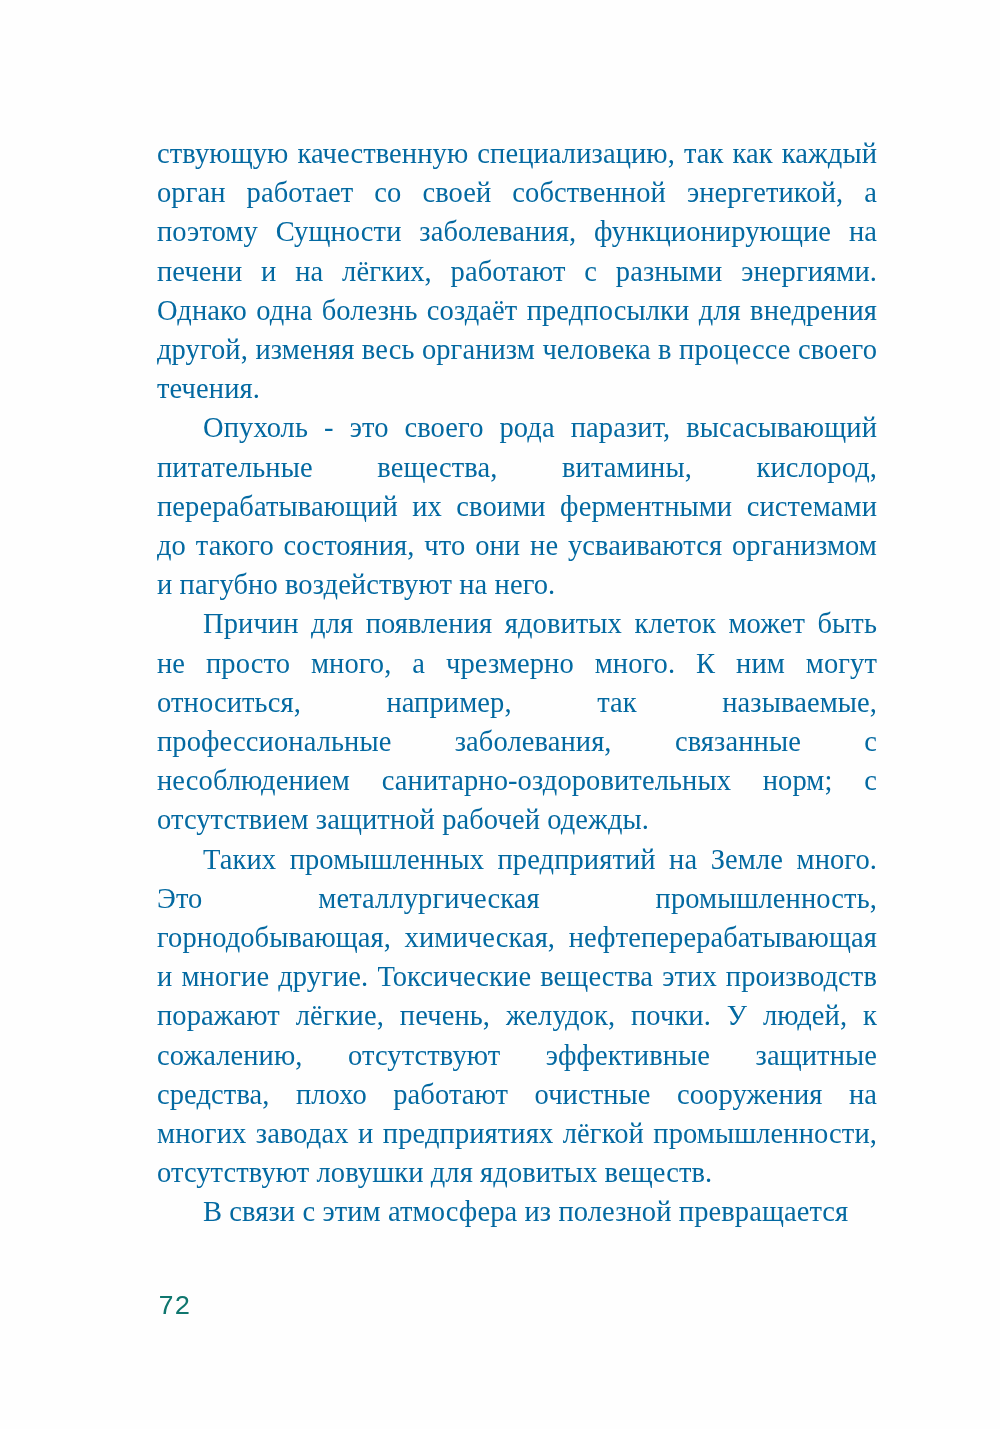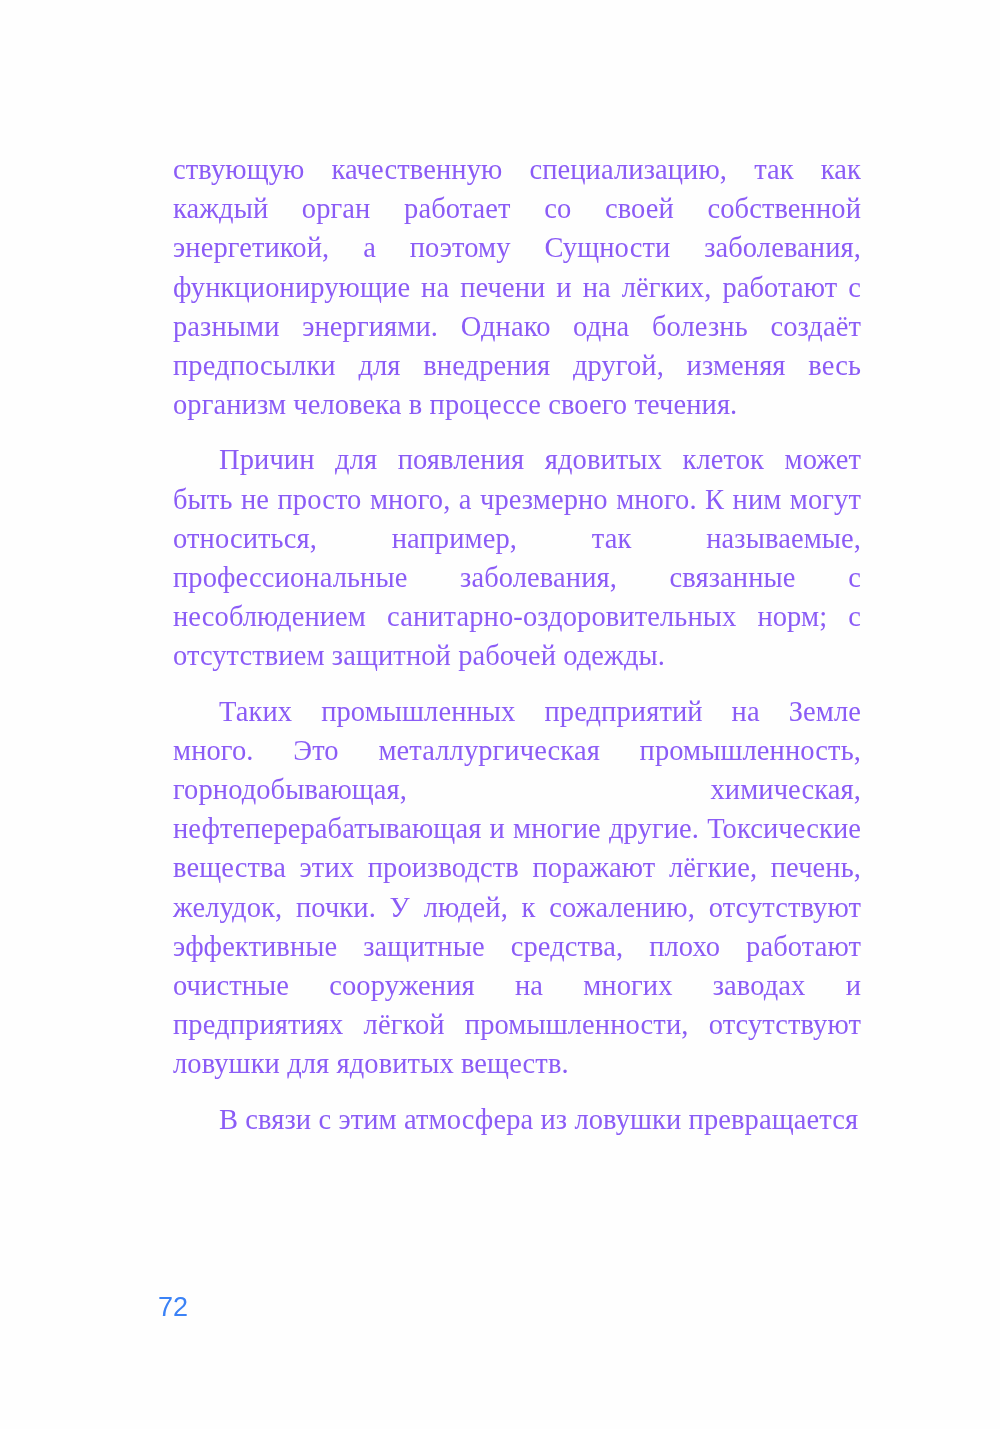--- a/index.html
+++ b/index.html
@@ -25,53 +25,54 @@
   }
 
   .text-block {
     position: absolute;
     left: 157px;
     top: 134px;
     width: 720px;
   }
 
   .para {
-    margin: 16px;
+    margin: 0;
     text-align: justify;
     text-indent: 46px;
     font-size: 28.5px;
     line-height: 39.2px;
     letter-spacing: 0.1px;
     word-spacing: 0px;
-    color: #8b5cf6;
+    color: #0369a1;
     hyphens: manual;
   }
 
   
   .para.continuation {
     text-indent: 0;
   }
 
   .page-number {
     position: absolute;
     left: 158px;
     top: 1289px;
     font-size: 27px;
     line-height: 36px;
-    color: #3b82f6;
-    font-family: Liberation Sans, sans-serif;
+    color: #0f766e;
+    font-family: Liberation Mono, monospace;
   }
 </style>
 </head>
 <body>
 
 <div class="page">
 
   <div class="text-block">
     <p class="para continuation">ствующую качественную специализацию, так как каждый орган работает со своей собственной энергетикой, а поэтому Сущности заболевания, функционирующие на печени и на лёгких, работают с разными энергиями. Однако одна болезнь создаёт предпосылки для внедрения другой, изменяя весь организм человека в процессе своего течения.</p>
+    <p class="para">Опухоль - это своего рода паразит, высасывающий питательные вещества, витамины, кислород, перерабатывающий их своими ферментными системами до такого состояния, что они не усваиваются организмом и пагубно воздействуют на него.</p>
     <p class="para">Причин для появления ядовитых клеток может быть не просто много, а чрезмерно много. К ним могут относиться, например, так называемые, профессиональные заболевания, связанные с несоблюдением санитарно-оздоровительных норм; с отсутствием защитной рабочей одежды.</p>
     <p class="para">Таких промышленных предприятий на Земле много. Это металлургическая промышленность, горнодобывающая, химическая, нефтеперерабатывающая и многие другие. Токсические вещества этих производств поражают лёгкие, печень, желудок, почки. У людей, к сожалению, отсутствуют эффективные защитные средства, плохо работают очистные сооружения на многих заводах и предприятиях лёгкой промышленности, отсутствуют ловушки для ядовитых веществ.</p>
-    <p class="para">В связи с этим атмосфера из ловушки превращается</p>
+    <p class="para">В связи с этим атмосфера из полезной превращается</p>
   </div>
 
   <div class="page-number">72</div>
 
 </div>
 
 </body></html>

